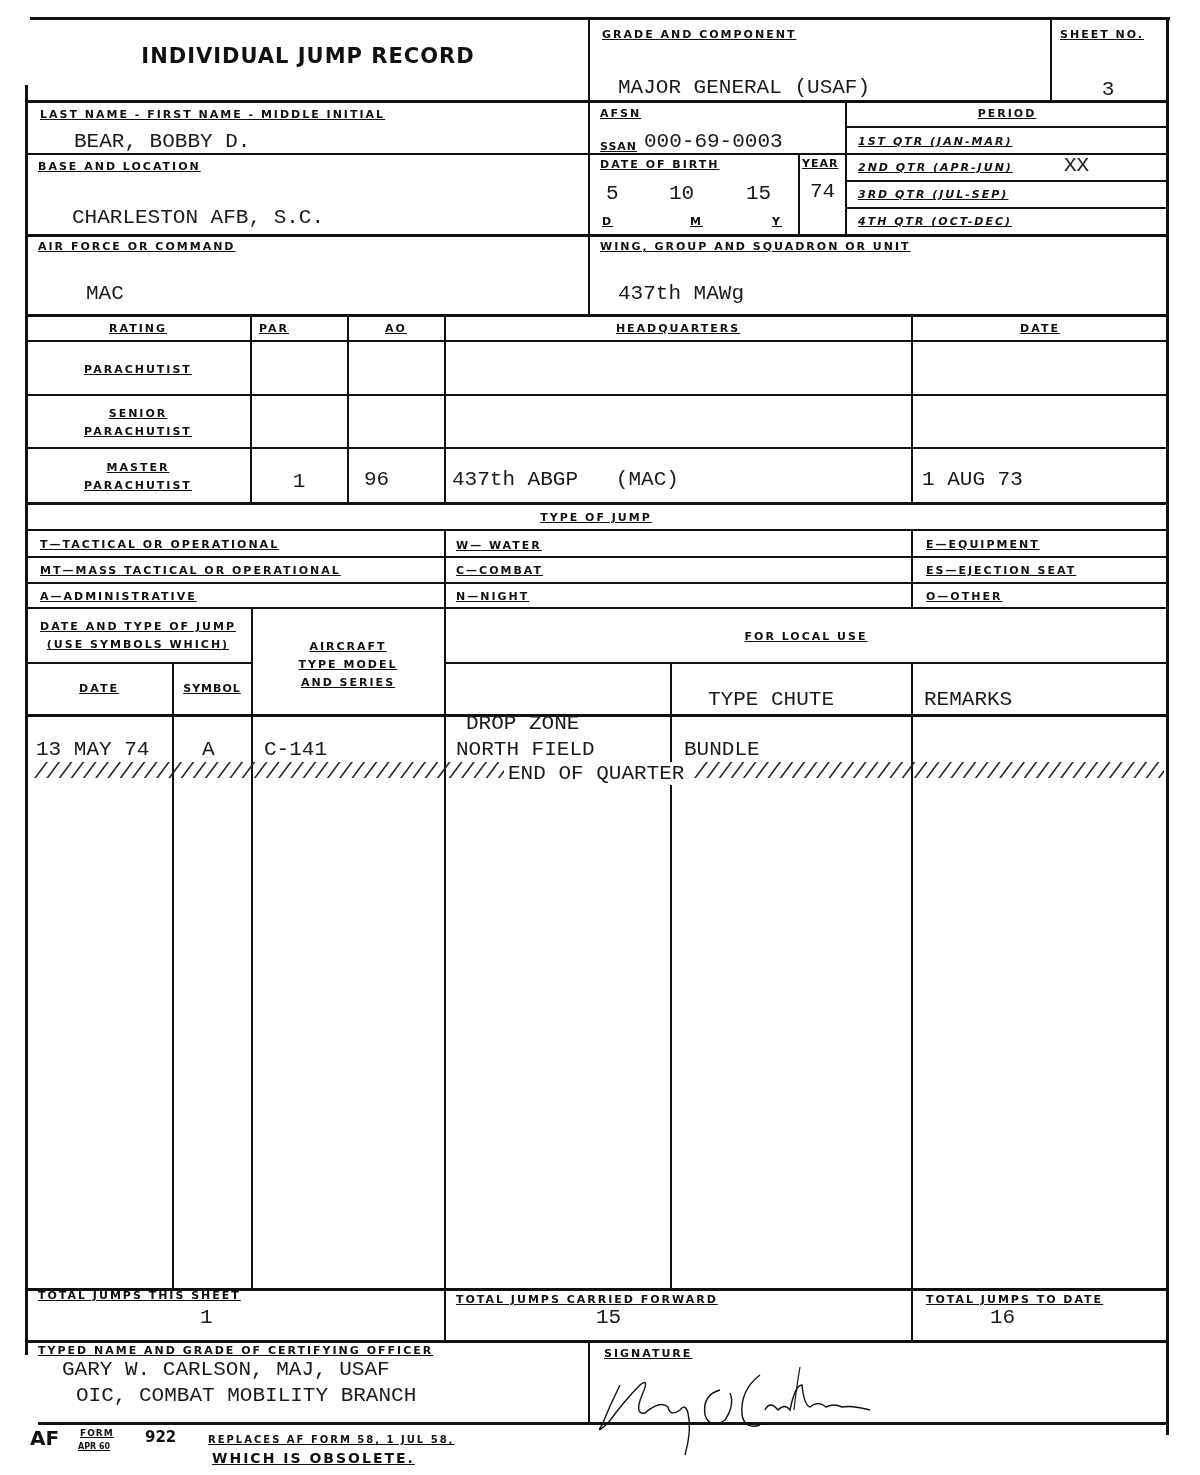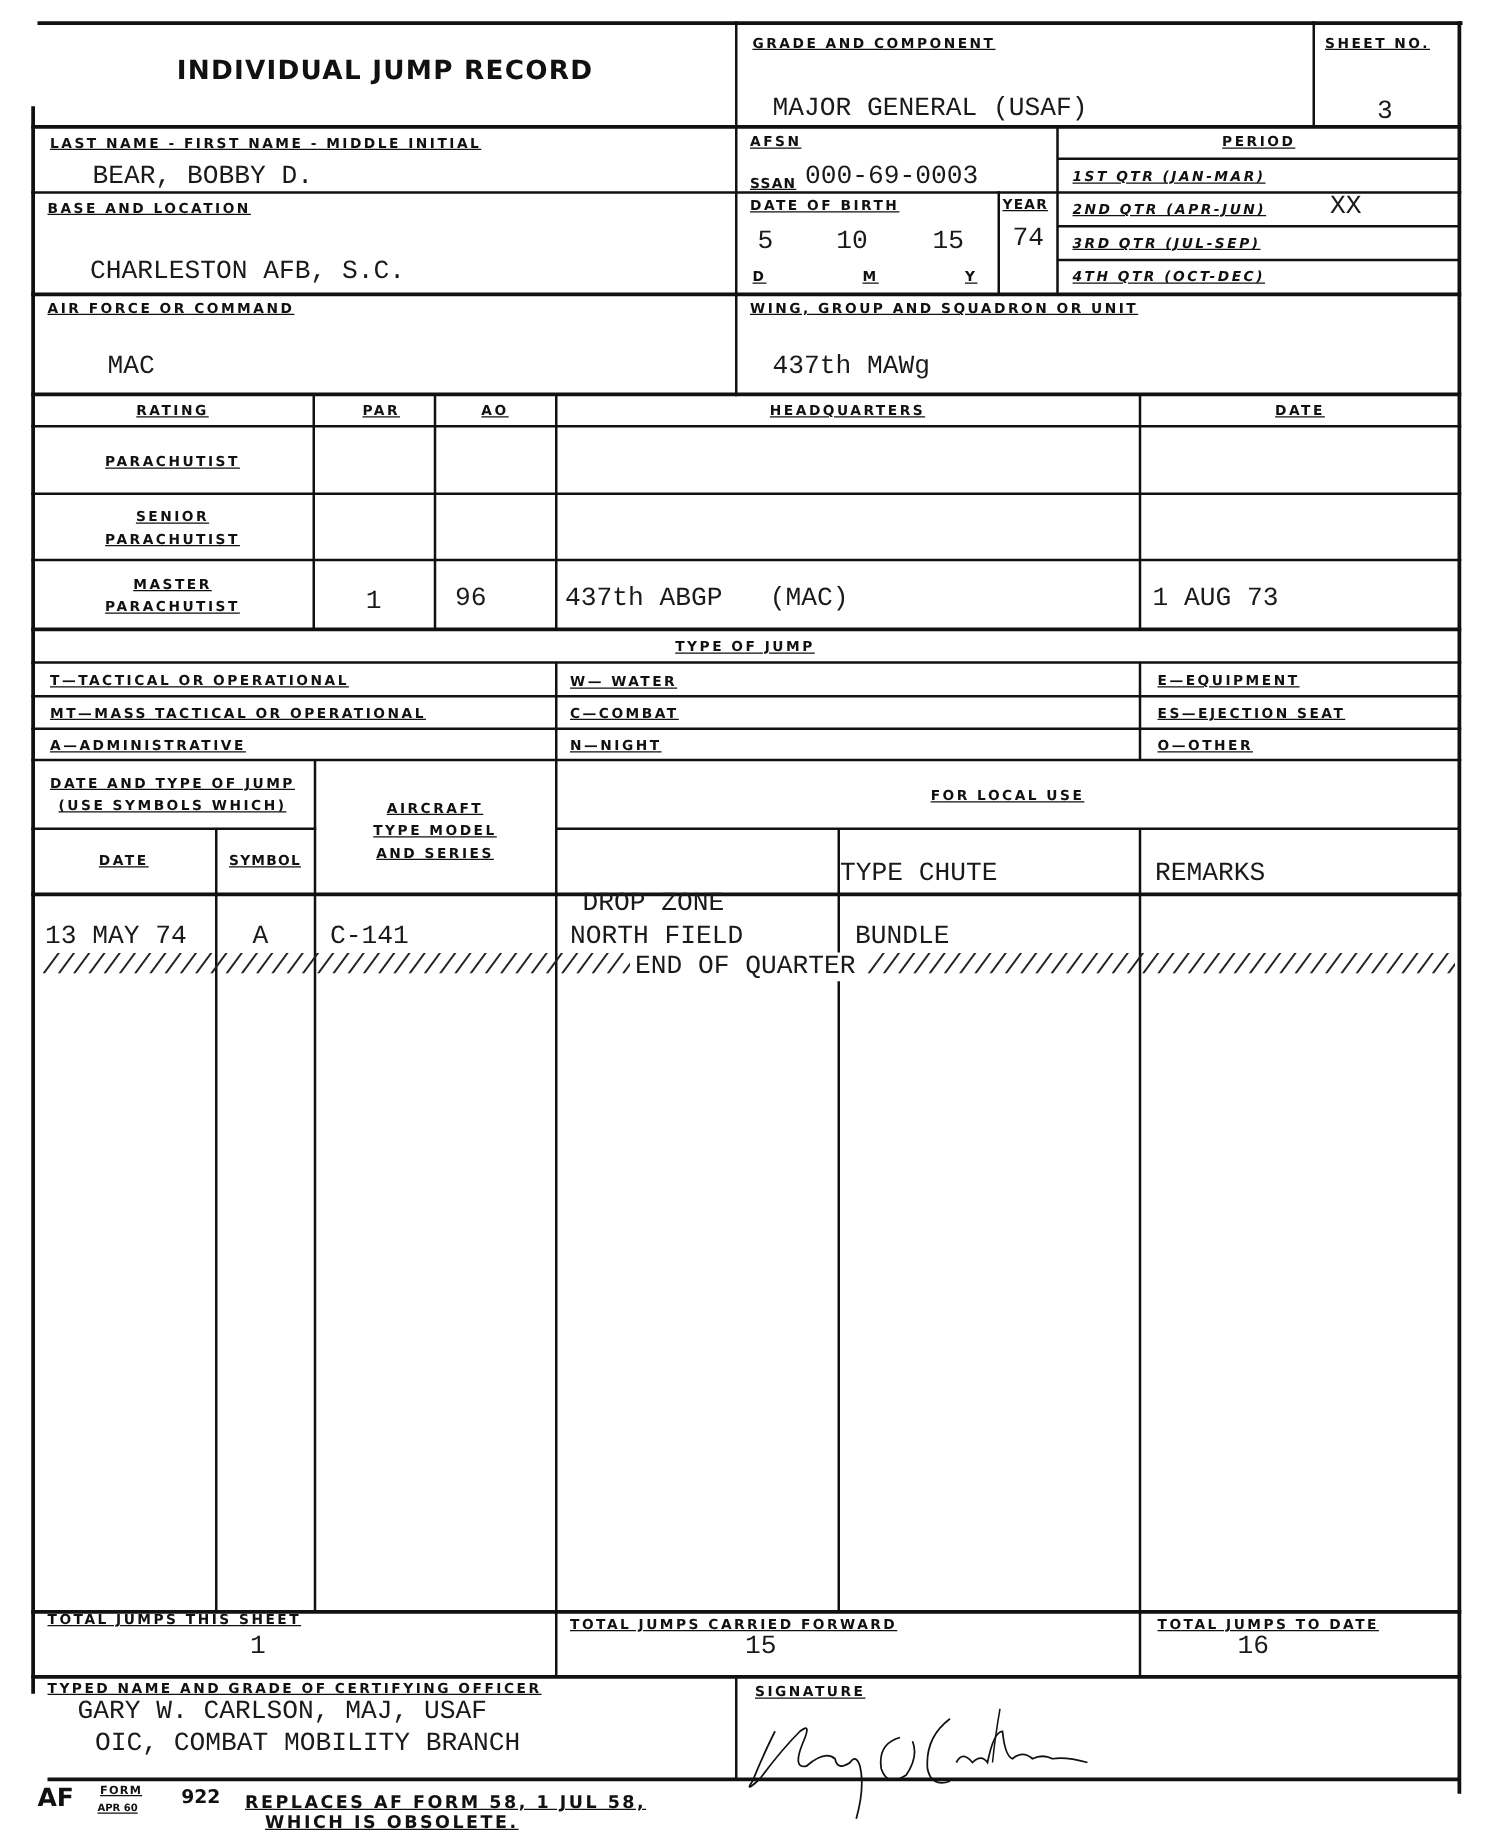--- a/index.html
+++ b/index.html
@@ -110,21 +110,21 @@
 <div class="abs lbl" style="left:802px; top:157px; letter-spacing:1px;">YEAR</div>
 <div class="abs typ" style="left:810px; top:180px;">74</div>
 
 <div class="abs lbl" style="left:38px; top:240px;">AIR FORCE OR COMMAND</div>
 <div class="abs typ" style="left:86px; top:282px;">MAC</div>
 
 <div class="abs lbl" style="left:600px; top:240px;">WING, GROUP AND SQUADRON OR UNIT</div>
 <div class="abs typ" style="left:618px; top:282px;">437th MAWg</div>
 
 <div class="abs lbl center" style="left:27px; top:322px; width:222px;">RATING</div>
-<div class="abs lbl center" style="left:267px; top:322px; width:76px;">PAR</div>
+<div class="abs lbl center" style="left:236px; top:322px; width:76px;">PAR</div>
 <div class="abs lbl center" style="left:349px; top:322px; width:94px;">AO</div>
 <div class="abs lbl center" style="left:446px; top:322px; width:464px;">HEADQUARTERS</div>
 <div class="abs lbl center" style="left:913px; top:322px; width:254px;">DATE</div>
 
 <div>
   <div class="abs lbl center" style="left:27px; top:363px; width:222px;">PARACHUTIST</div>
   <div class="abs typ center" style="left:252px; top:356px; width:94px;"></div>
   <div class="abs typ" style="left:358px; top:356px;"></div>
   <div class="abs typ" style="left:454px; top:356px;"></div>
   <div class="abs typ" style="left:922px; top:356px;"></div>
@@ -167,21 +167,21 @@
 
 <div class="abs lbl center" style="left:253px; top:640px; width:190px;">AIRCRAFT</div>
 <div class="abs lbl center" style="left:253px; top:658px; width:190px;">TYPE MODEL</div>
 <div class="abs lbl center" style="left:253px; top:676px; width:190px;">AND SERIES</div>
 
 <div class="abs lbl center" style="left:446px; top:630px; width:720px;">FOR LOCAL USE</div>
 
 <div class="abs lbl center" style="left:27px; top:682px; width:144px;">DATE</div>
 <div class="abs lbl center" style="left:174px; top:682px; width:76px; letter-spacing:1px;">SYMBOL</div>
 <div class="abs typ" style="left:466px; top:688px;margin-top:24px;">DROP ZONE</div>
-<div class="abs typ" style="left:672px; top:688px;">TYPE CHUTE</div>
+<div class="abs typ" style="left:708px; top:688px;">TYPE CHUTE</div>
 <div class="abs typ" style="left:924px; top:688px;">REMARKS</div>
 
 <div>
   <div class="abs typ" style="left:36px; top:738px;">13 MAY 74</div>
   <div class="abs typ" style="left:202px; top:738px;">A</div>
   <div class="abs typ" style="left:264px; top:738px;">C-141</div>
   <div class="abs typ" style="left:456px; top:738px;">NORTH FIELD</div>
   <div class="abs typ" style="left:684px; top:738px;">BUNDLE</div>
   <div class="abs typ" style="left:924px; top:738px;"></div>
 </div>
@@ -209,14 +209,14 @@
   <path d="M130 35 Q112 40 115 60 Q120 75 135 65 Q145 50 140 38" fill="none" stroke="#111" stroke-width="1.4"></path>
   <path d="M170 20 Q150 35 152 60 Q155 75 170 70" fill="none" stroke="#111" stroke-width="1.4"></path>
   <path d="M175 55 Q180 45 188 55 Q195 48 200 55 Q205 30 212 30 Q214 50 220 52 Q228 45 236 52 Q244 48 252 52 Q262 50 280 55" fill="none" stroke="#111" stroke-width="1.4"></path>
   <path d="M210 12 Q206 35 204 55" fill="none" stroke="#111" stroke-width="1.2"></path>
 </svg>
 
 <div class="abs formno" style="left:30px; top:1426px; font-size:20px;">AF</div>
 <div class="abs lbl" style="left:80px; top:1428px; font-size:9px; letter-spacing:1px;">FORM</div>
 <div class="abs lbl" style="left:78px; top:1442px; font-size:8px; letter-spacing:0px;">APR 60</div>
 <div class="abs formno" style="left:145px; top:1428px; font-size:15px;">922</div>
-<div class="abs lbl" style="left:196px; top:1434px; font-size:14px;">REPLACES AF FORM 58, 1 JUL 58,</div>
+<div class="abs lbl" style="left:208px; top:1434px; font-size:10px;">REPLACES AF FORM 58, 1 JUL 58,</div>
 <div class="abs lbl" style="left:212px; top:1450px; font-size:14px;">WHICH IS OBSOLETE.</div>
 
 </body></html>

